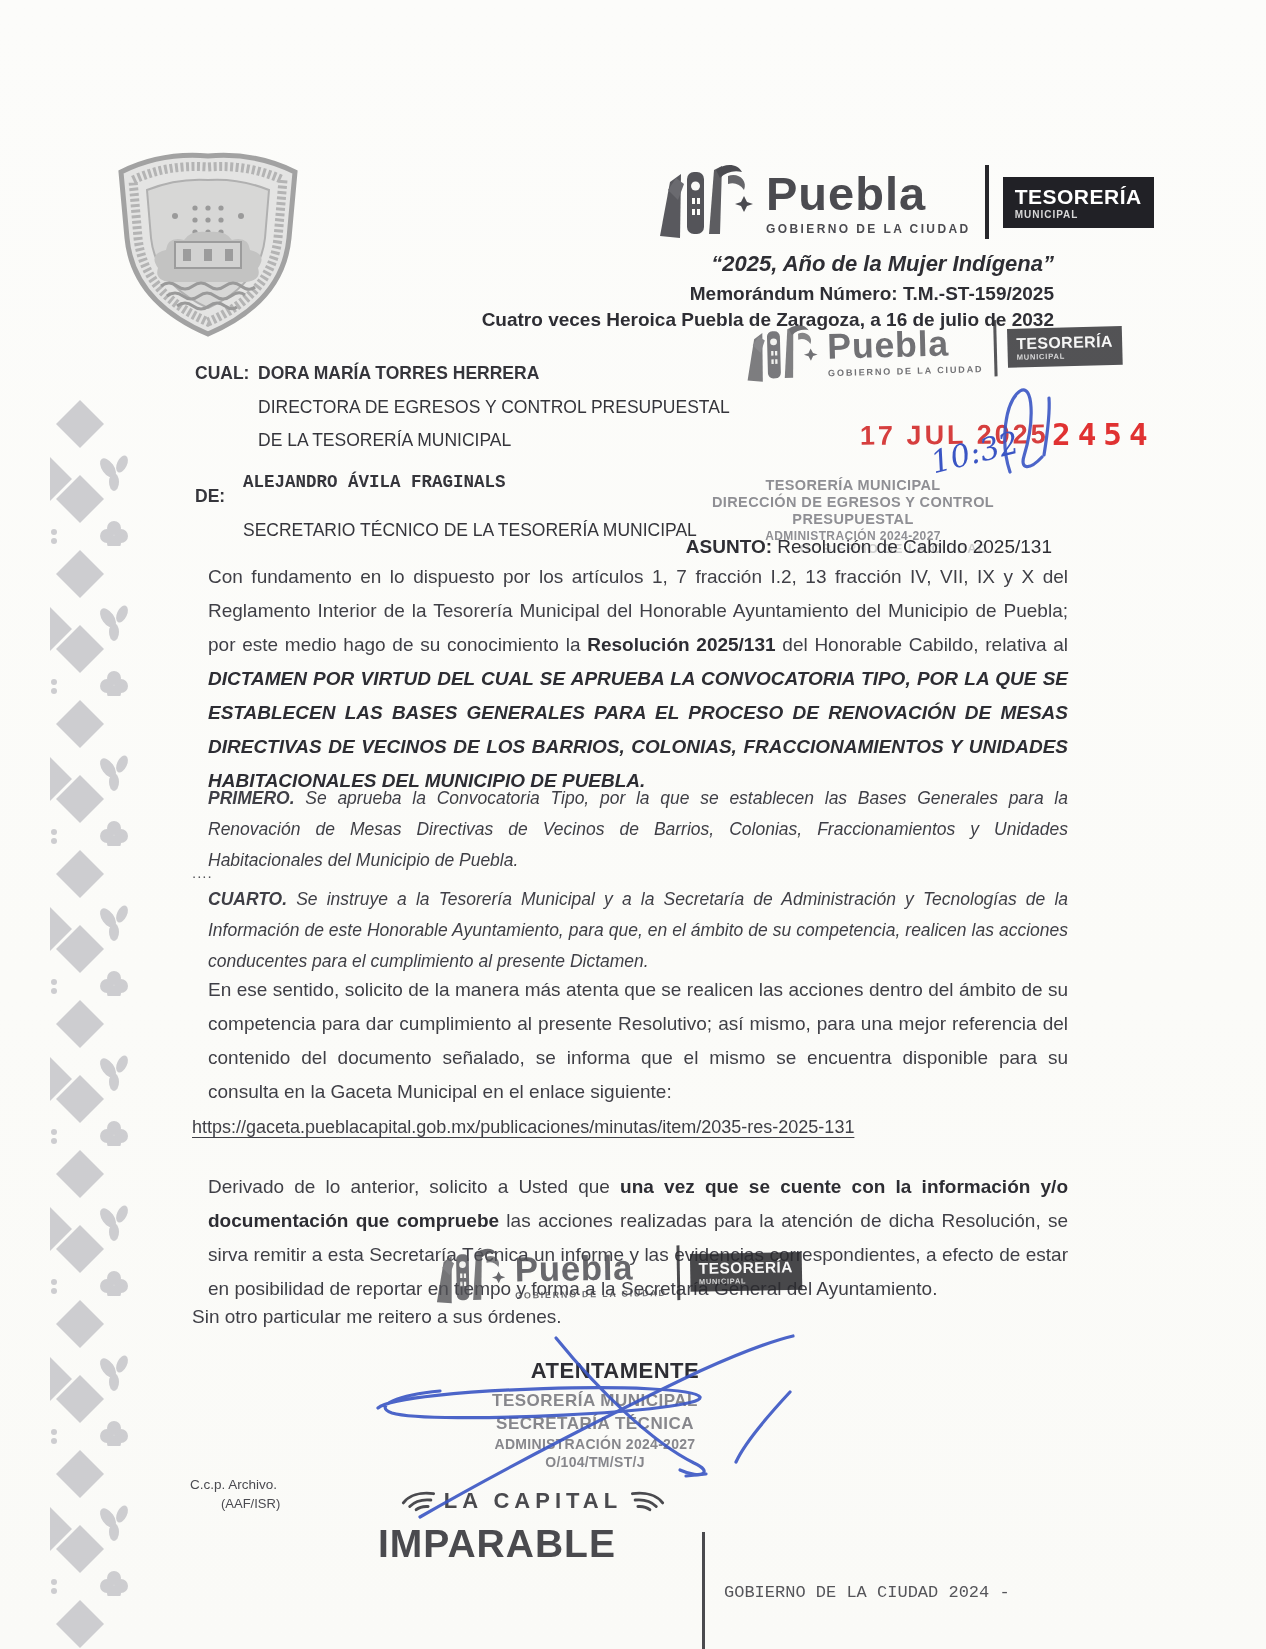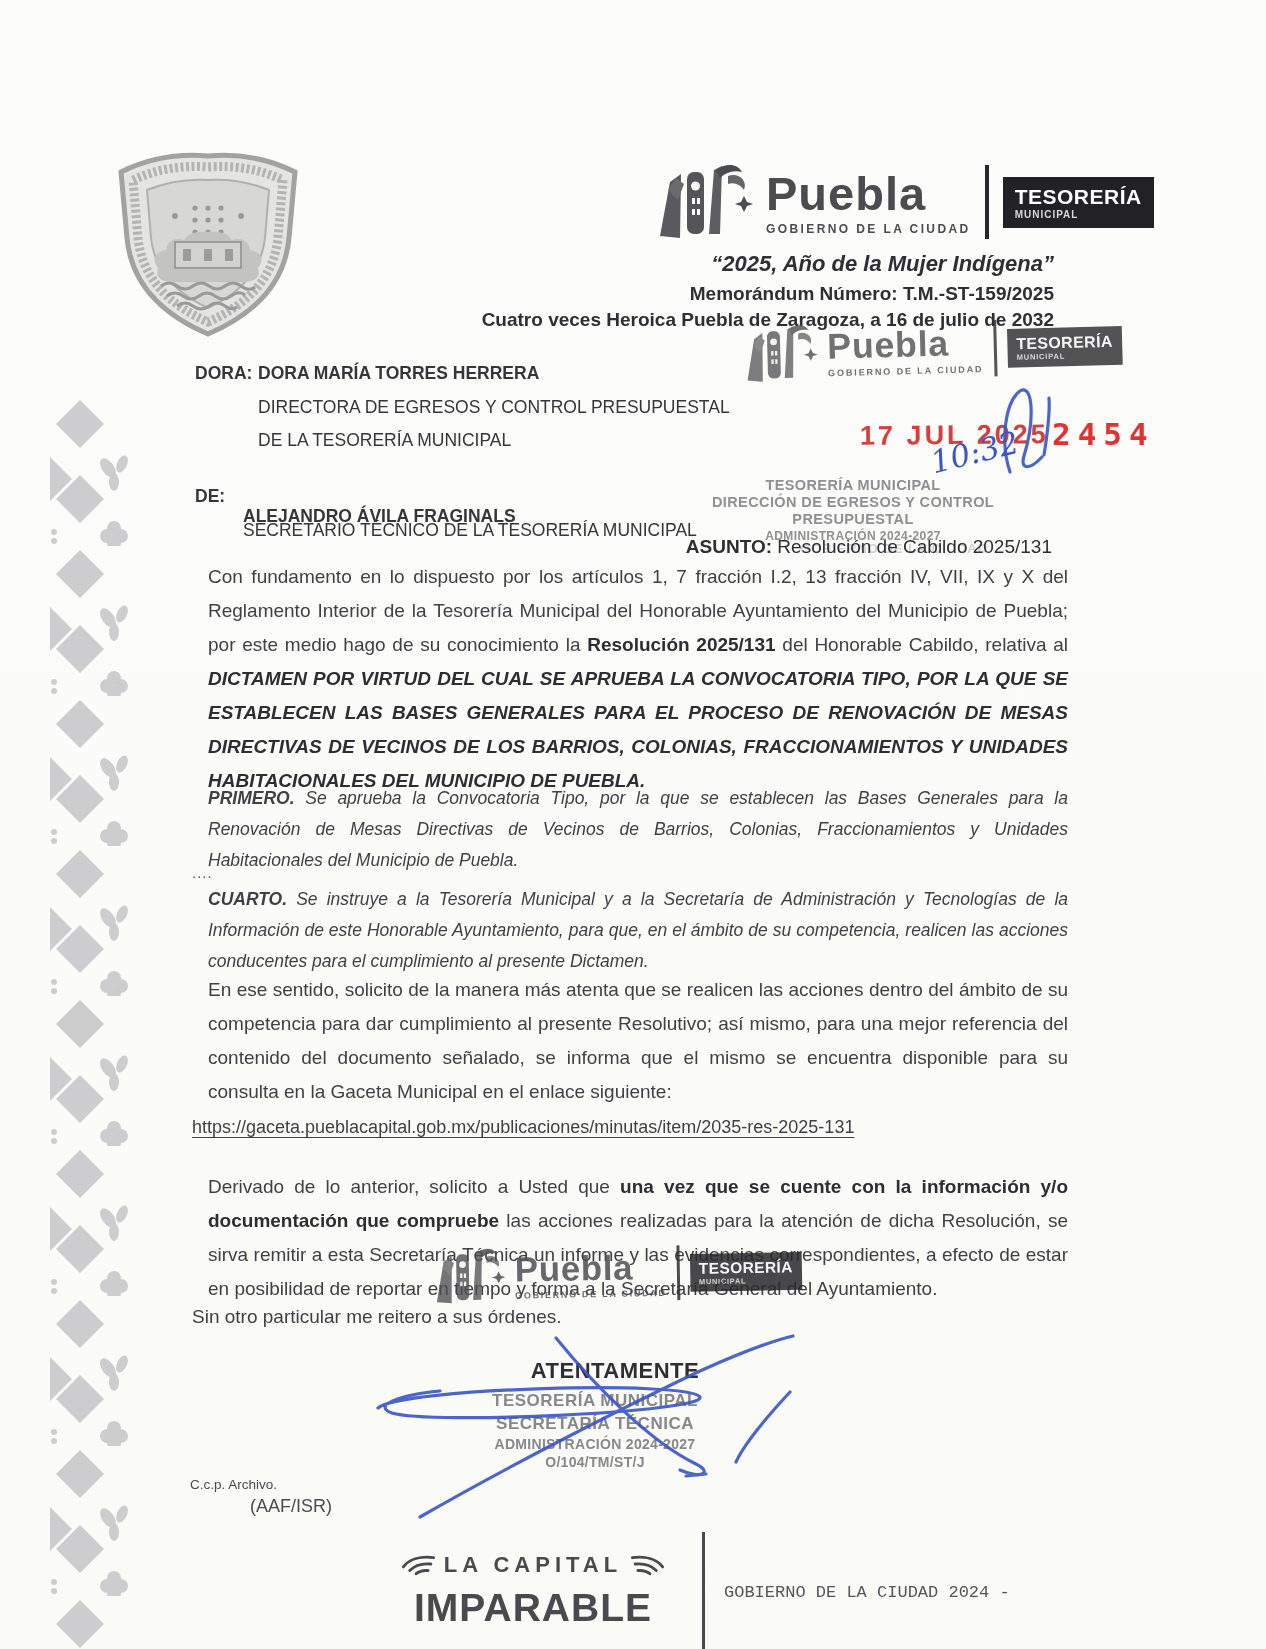--- a/index.html
+++ b/index.html
@@ -27,21 +27,21 @@
   .memo-number{right:212px;top:283px;font-size:19px;font-weight:bold;color:#2e2e34;}
   .date-line{right:212px;top:309px;font-size:19px;font-weight:bold;color:#2e2e34;}
   
   .rcpt{font-size:17.5px;color:#35353b;}
   .bold{font-weight:bold;}
   .para-label{left:195px;top:363px;}
   .para-name{left:258px;top:363px;}
   .para-t1{left:258px;top:397px;}
   .para-t2{left:258px;top:430px;}
   .de-label{left:195px;top:486px;}
-  .de-name{left:243px;top:506px;}
+  .de-name{left:243px;top:472px;font-family:Liberation Mono, monospace;}
   .de-t1{left:243px;top:520px;}
   
   .received-date{left:860px;top:420px;font-size:27px;font-weight:bold;color:#d32f2f;letter-spacing:3px;transform:rotate(-.5deg);opacity:.92;}
   .received-time{left:930px;top:434px;font-size:31px;font-style:italic;color:#3a55c4;font-family:"DejaVu Serif",serif;transform:rotate(-14deg);}
   .folio{left:1052px;top:416px;font-size:31px;font-weight:bold;color:#e03232;letter-spacing:7px;font-family:"DejaVu Sans Mono",monospace;}
   .office-stamp{left:648px;top:477px;width:410px;text-align:center;color:#8f8f94;font-weight:bold;line-height:17px;}
   .office-stamp .s15{font-size:14.5px;letter-spacing:.4px;}
   .office-stamp .s12{font-size:12px;letter-spacing:.4px;}
   .asunto{right:214px;top:536px;font-size:19px;color:#2e2e34;}
   .asunto-ghost{left:800px;top:541px;font-size:13px;color:#9a9a9e;opacity:.45;font-weight:bold;letter-spacing:1px;}
@@ -58,23 +58,23 @@
   .p4{top:973px;}
   .doclink{left:192px;top:1117px;font-size:18px;color:#3f3f46;text-decoration:underline;text-underline-offset:4px;}
   .p5{top:1170px;}
   .closing{left:192px;top:1306px;font-size:19px;color:#3f3f46;}
   
   .atentamente{left:500px;top:1358px;width:230px;text-align:center;font-size:22px;font-weight:bold;color:#2e2e34;letter-spacing:.5px;}
   .sig-lines{left:425px;top:1389px;width:340px;text-align:center;color:#87878c;font-weight:bold;}
   .sig-lines .l17{font-size:17px;line-height:23px;letter-spacing:.5px;}
   .sig-lines .l14{font-size:14px;line-height:18px;letter-spacing:.3px;}
   .ccp1{left:190px;top:1477px;font-size:13.5px;color:#4a4a50;}
-  .ccp2{left:221px;top:1496px;font-size:18px;color:#4a4a50;margin-left:29px;}
-  
-  .slogan{left:378px;top:1552px;width:310px;text-align:center;color:#4a4a4e;}
+  .ccp2{left:221px;top:1496px;font-size:13px;color:#4a4a50;}
+  
+  .slogan{left:378px;top:1488px;width:310px;color:#4a4a4e;}
   .slogan-top{display:flex;align-items:center;justify-content:center;gap:7px;font-size:22px;font-weight:bold;letter-spacing:5px;}
   .slogan-bottom{font-size:39px;font-weight:bold;letter-spacing:1px;margin-top:8px;}
   .footer-divider{left:702px;top:1532px;width:3px;height:117px;background:#4a4a4e;}
   .footer-info{left:724px;top:1537px;font-family:"Liberation Mono","DejaVu Sans Mono",monospace;
     font-size:17px;line-height:22.5px;color:#55555a;white-space:pre;}
   .overlay{left:0;top:0;pointer-events:none;}
 </style>
 </head>
 <body>
 
@@ -186,21 +186,21 @@
       <span class="brand-name">Puebla</span>
       <span class="brand-sub">GOBIERNO DE LA CIUDAD</span>
     </div>
     <div class="logo-div"></div>
     <div class="badge">
       <span class="badge-l1">TESORERÍA</span>
       <span class="badge-l2">MUNICIPAL</span>
     </div>
   </div>
 
-  <div class="abs rcpt bold para-label">DORA:</div>
+  <div class="abs rcpt bold para-label">CUAL:</div>
   <div class="abs rcpt bold para-name">DORA MARÍA TORRES HERRERA</div>
   <div class="abs rcpt para-t1">DIRECTORA DE EGRESOS Y CONTROL PRESUPUESTAL</div>
   <div class="abs rcpt para-t2">DE LA TESORERÍA MUNICIPAL</div>
   <div class="abs rcpt bold de-label">DE:</div>
   <div class="abs rcpt bold de-name">ALEJANDRO ÁVILA FRAGINALS</div>
   <div class="abs rcpt de-t1">SECRETARIO TÉCNICO DE LA TESORERÍA MUNICIPAL</div>
 
   <div class="abs received-date">17 JUL 2025</div>
   <div class="abs received-time">10:32</div>
   <div class="abs folio">2454</div>

